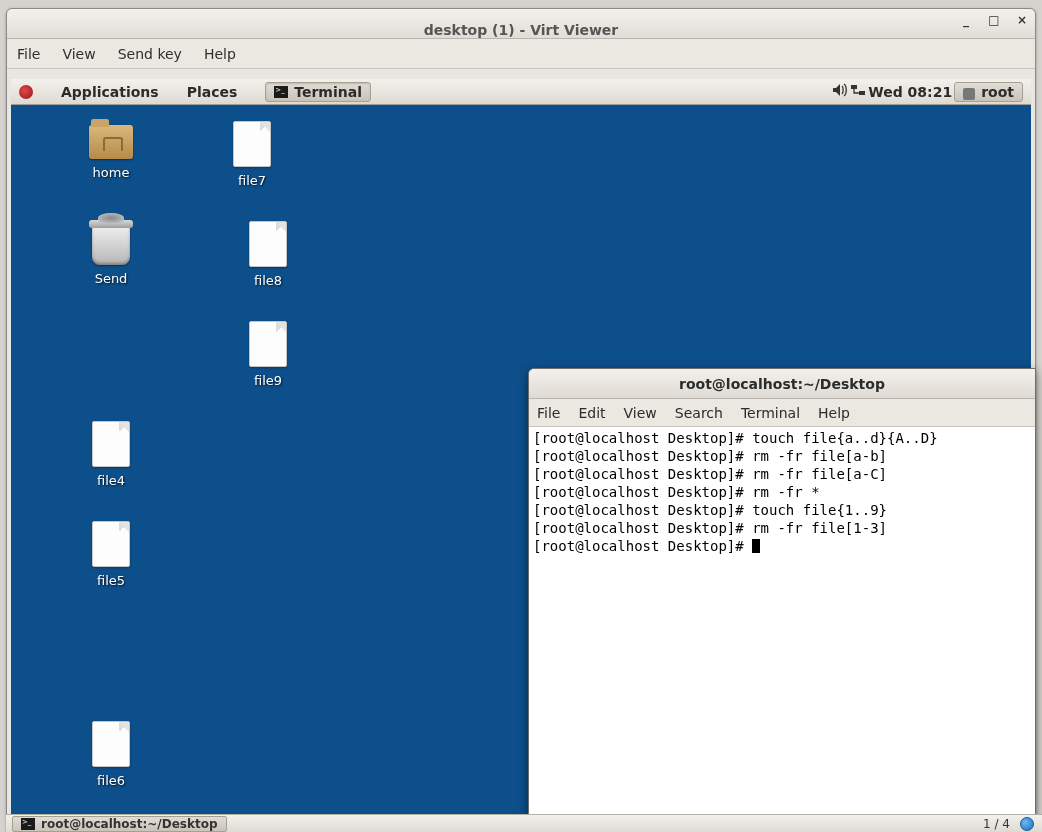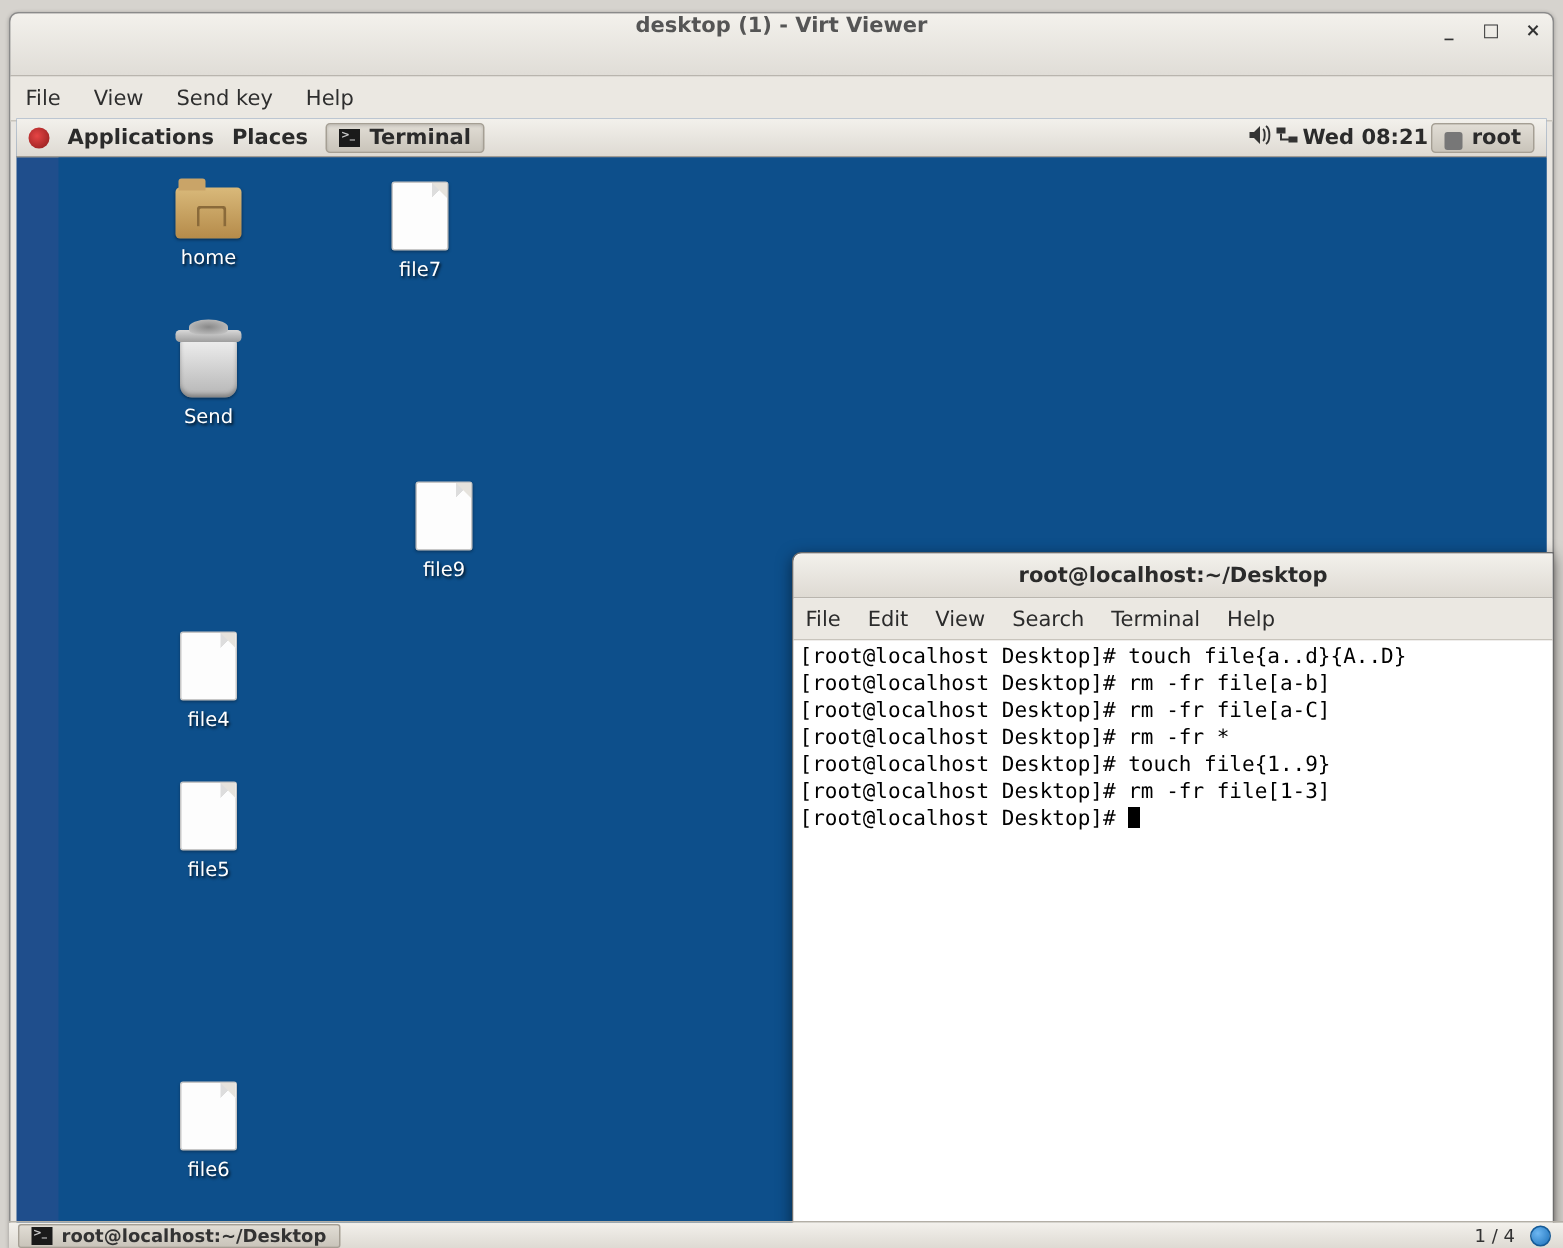--- a/index.html
+++ b/index.html
@@ -1,42 +1,42 @@
 <!DOCTYPE html>
 <html><head>
 <meta charset="utf-8">
 <style>
   * { box-sizing: border-box; margin: 0; padding: 0; font-family: "DejaVu Sans", "Cantarell", sans-serif; }
   body { width: 1042px; height: 832px; overflow: hidden; background: #d6d3ce; position: relative; }
 
   
   .virt-window { position: absolute; left: 6px; top: 8px; width: 1030px; height: 824px; background: #e9e6e1; border: 1px solid #8a8a8a; border-radius: 6px 6px 0 0; box-shadow: 0 1px 3px rgba(0,0,0,.3); }
-  .virt-titlebar { height: 42px; background: linear-gradient(#f3f1ec,#e0ddd7); border-bottom: 1px solid #b9b5ae; border-radius: 6px 6px 0 0; position: relative; display: flex; align-items: flex-start; justify-content: center; font-size: 14px; color: #444; font-weight: bold; }
+  .virt-titlebar { height: 30px; background: linear-gradient(#f3f1ec,#e0ddd7); border-bottom: 1px solid #b9b5ae; border-radius: 6px 6px 0 0; position: relative; display: flex; align-items: flex-end; justify-content: center; font-size: 14px; color: #444; font-weight: bold; }
   .virt-title { color: #555; }
   .virt-winbuttons { position: absolute; right: 6px; top: 4px; display: flex; gap: 14px; align-items: center; }
   .virt-winbutton { width: 14px; height: 14px; display: flex; align-items: center; justify-content: center; font-size: 12px; color: #333; font-weight: bold; cursor: pointer; }
 
   .virt-menubar { height: 30px; background: #ebe8e2; border-bottom: 1px solid #c8c4bc; display: flex; align-items: center; padding: 0 10px; gap: 22px; font-size: 14px; color: #2e2e2e; }
   .virt-menuitem { cursor: pointer; }
 
   
   .vm-area { position: absolute; left: 4px; top: 70px; right: 4px; bottom: 4px; background: #1f4e8c; }
 
   
   .gnome-panel { position: absolute; left: 0; top: 0; right: 0; height: 26px; background: linear-gradient(#f3f1ec,#dedad3); border-bottom: 1px solid #a09c94; display: flex; align-items: center; padding: 0 8px; font-size: 14px; color: #2b2b2b; font-weight: bold; }
-  .panel-left { display: flex; align-items: center; gap: 12px; }
+  .panel-left { display: flex; align-items: center; gap: 28px; }
   .panel-appicon { width: 14px; height: 14px; border-radius: 50%; background: radial-gradient(circle at 40% 40%, #e64545, #8b1a1a); display: inline-block; }
   .panel-taskbtn { display: flex; align-items: center; gap: 6px; background: linear-gradient(#e1ddd5,#c9c4ba); border: 1px solid #a59f94; border-radius: 3px; padding: 1px 8px; box-shadow: inset 0 1px 2px rgba(0,0,0,.15); }
   .panel-termicon { width: 14px; height: 12px; background: #1a1a1a; display: inline-block; position: relative; }
   .panel-termicon::after { content: ">_"; color: #ccc; font-size: 7px; position: absolute; left: 1px; top: 0; }
   .panel-right { margin-left: auto; display: flex; align-items: center; gap: 2px; }
   .panel-userbtn { display: flex; align-items: flex-end; gap: 6px; background: linear-gradient(#e1ddd5,#c9c4ba); border: 1px solid #a59f94; border-radius: 3px; padding: 1px 8px; }
   .panel-usericon { width: 12px; height: 12px; background: #777; border-radius: 2px; display: inline-block; }
 
-  .vm-desktop { position: absolute; left: 0; top: 26px; right: 0; bottom: 0; background: #0d4f8b; margin-left: 28px; }
+  .vm-desktop { position: absolute; left: 0; top: 26px; right: 0; bottom: 0; background: #0d4f8b; }
 
   
   .desk-icon { position: absolute; width: 90px; display: flex; flex-direction: column; align-items: center; gap: 6px; cursor: pointer; }
   .desk-icon .label { color: #fff; font-size: 13px; text-shadow: 1px 1px 2px rgba(0,0,0,.8); }
   .folder-glyph { width: 44px; height: 34px; background: linear-gradient(#d9b97a,#b58b4a); border-radius: 3px; position: relative; box-shadow: 0 1px 2px rgba(0,0,0,.4); }
   .folder-glyph::before { content: ""; position: absolute; left: 2px; top: -6px; width: 18px; height: 8px; background: #c9a468; border-radius: 2px 2px 0 0; }
   .folder-glyph::after { content: ""; position: absolute; left: 14px; top: 12px; width: 16px; height: 12px; border: 2px solid #8a6a3a; border-bottom: none; border-radius: 3px 3px 0 0; }
   .trash-glyph { width: 38px; height: 40px; background: linear-gradient(#f0f0f0,#b5b5b5); border-radius: 4px 4px 8px 8px; position: relative; box-shadow: inset 0 -2px 3px rgba(0,0,0,.3), 0 1px 2px rgba(0,0,0,.4); }
   .trash-glyph::before { content: ""; position: absolute; left: -3px; top: -5px; width: 44px; height: 8px; background: linear-gradient(#d8d8d8,#9e9e9e); border-radius: 3px; }
   .trash-glyph::after { content: ""; position: absolute; left: 6px; top: -12px; width: 26px; height: 10px; background: radial-gradient(#888,#ccc); border-radius: 50% 50% 30% 30%; }
@@ -124,20 +124,24 @@
       <div class="desk-icon" style="left:55px; top:120px">
         <div class="trash-glyph"></div>
         <span class="label">Send</span>
       </div>
 
       <div class="desk-icon" style="left:196px; top:16px">
         <div class="file-glyph"></div>
         <span class="label">file7</span>
       </div>
 
+      <div class="desk-icon" style="left:212px; top:116px">
+        <div class="file-glyph"></div>
+        <span class="label">file8</span>
+      </div>
 
       <div class="desk-icon" style="left:212px; top:216px">
         <div class="file-glyph"></div>
         <span class="label">file9</span>
       </div>
 
       <div class="desk-icon" style="left:55px; top:316px">
         <div class="file-glyph"></div>
         <span class="label">file4</span>
       </div>

